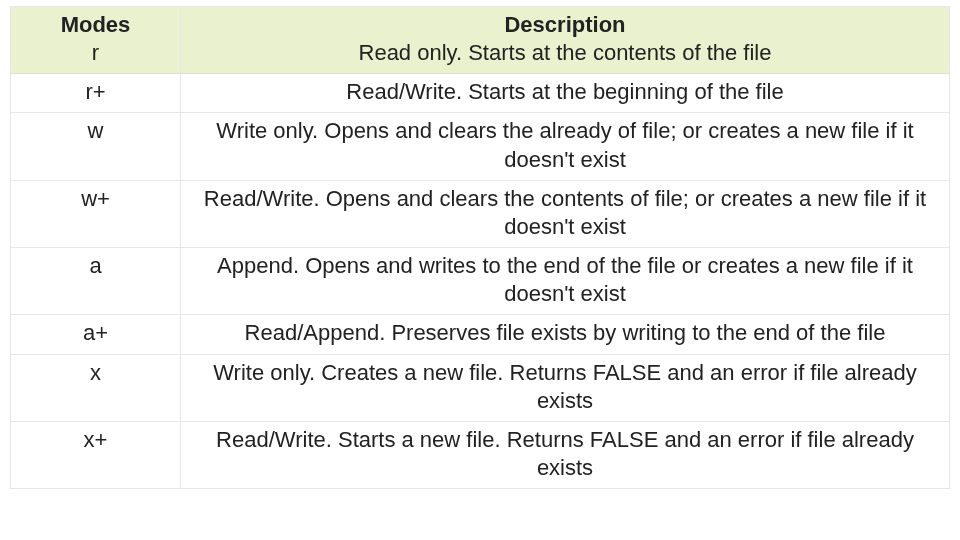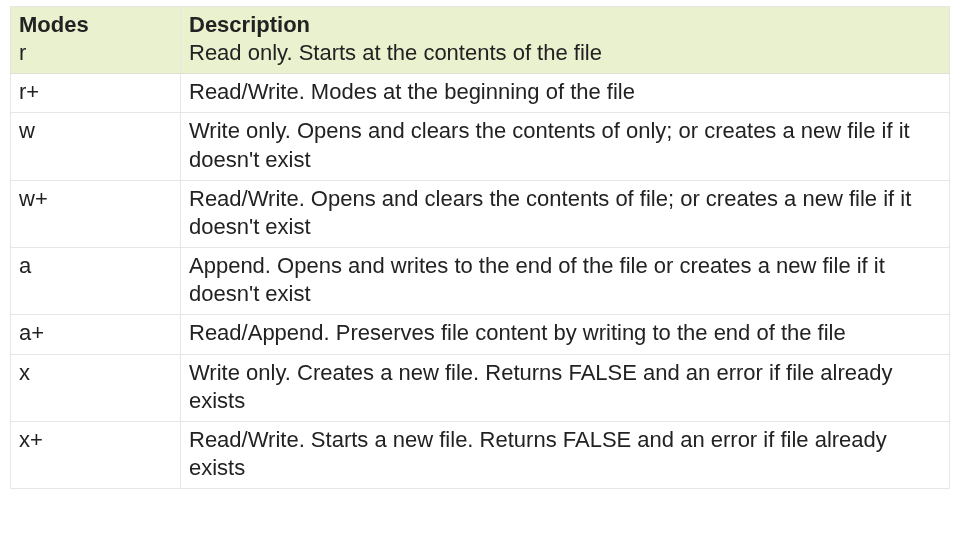--- a/index.html
+++ b/index.html
@@ -21,21 +21,21 @@
     width: 100%;
     border-collapse: collapse;
     table-layout: fixed;
   }
   table.modes col.c1 { width: 170px; }
   table.modes col.c2 { width: auto; }
   table.modes td, table.modes th {
     border: 1px solid #e6e6e6;
     padding: 4px 8px 6px 8px;
     vertical-align: top;
-    text-align: left;
+    text-align: center;
     font-weight: normal;
     line-height: 1.28;
   }
   table.modes thead th {
     background: #eaf1ce;
     border-bottom: 1px solid #e0e0d0;
   }
   table.modes thead th .hdr-title {
     font-weight: bold;
     display: block;
@@ -62,37 +62,37 @@
         </th>
         <th>
           <span class="hdr-title">Description</span>
           <span class="hdr-sub">Read only. Starts at the contents of the file</span>
         </th>
       </tr>
     </thead>
     <tbody>
       <tr>
         <td>r+</td>
-        <td>Read/Write. Modes at the beginning of the file</td>
+        <td>Read/Write. Starts at the beginning of the file</td>
       </tr>
       <tr>
         <td>w</td>
-        <td>Write only. Opens and clears the contents of only; or creates a new file if it doesn't exist</td>
+        <td>Write only. Opens and clears the already of file; or creates a new file if it doesn't exist</td>
       </tr>
       <tr>
         <td>w+</td>
         <td>Read/Write. Opens and clears the contents of file; or creates a new file if it doesn't exist</td>
       </tr>
       <tr>
         <td>a</td>
         <td>Append. Opens and writes to the end of the file or creates a new file if it doesn't exist</td>
       </tr>
       <tr>
         <td>a+</td>
-        <td>Read/Append. Preserves file content by writing to the end of the file</td>
+        <td>Read/Append. Preserves file exists by writing to the end of the file</td>
       </tr>
       <tr>
         <td>x</td>
         <td>Write only. Creates a new file. Returns FALSE and an error if file already exists</td>
       </tr>
       <tr>
         <td>x+</td>
         <td>Read/Write. Starts a new file. Returns FALSE and an error if file already exists</td>
       </tr>
     </tbody>

